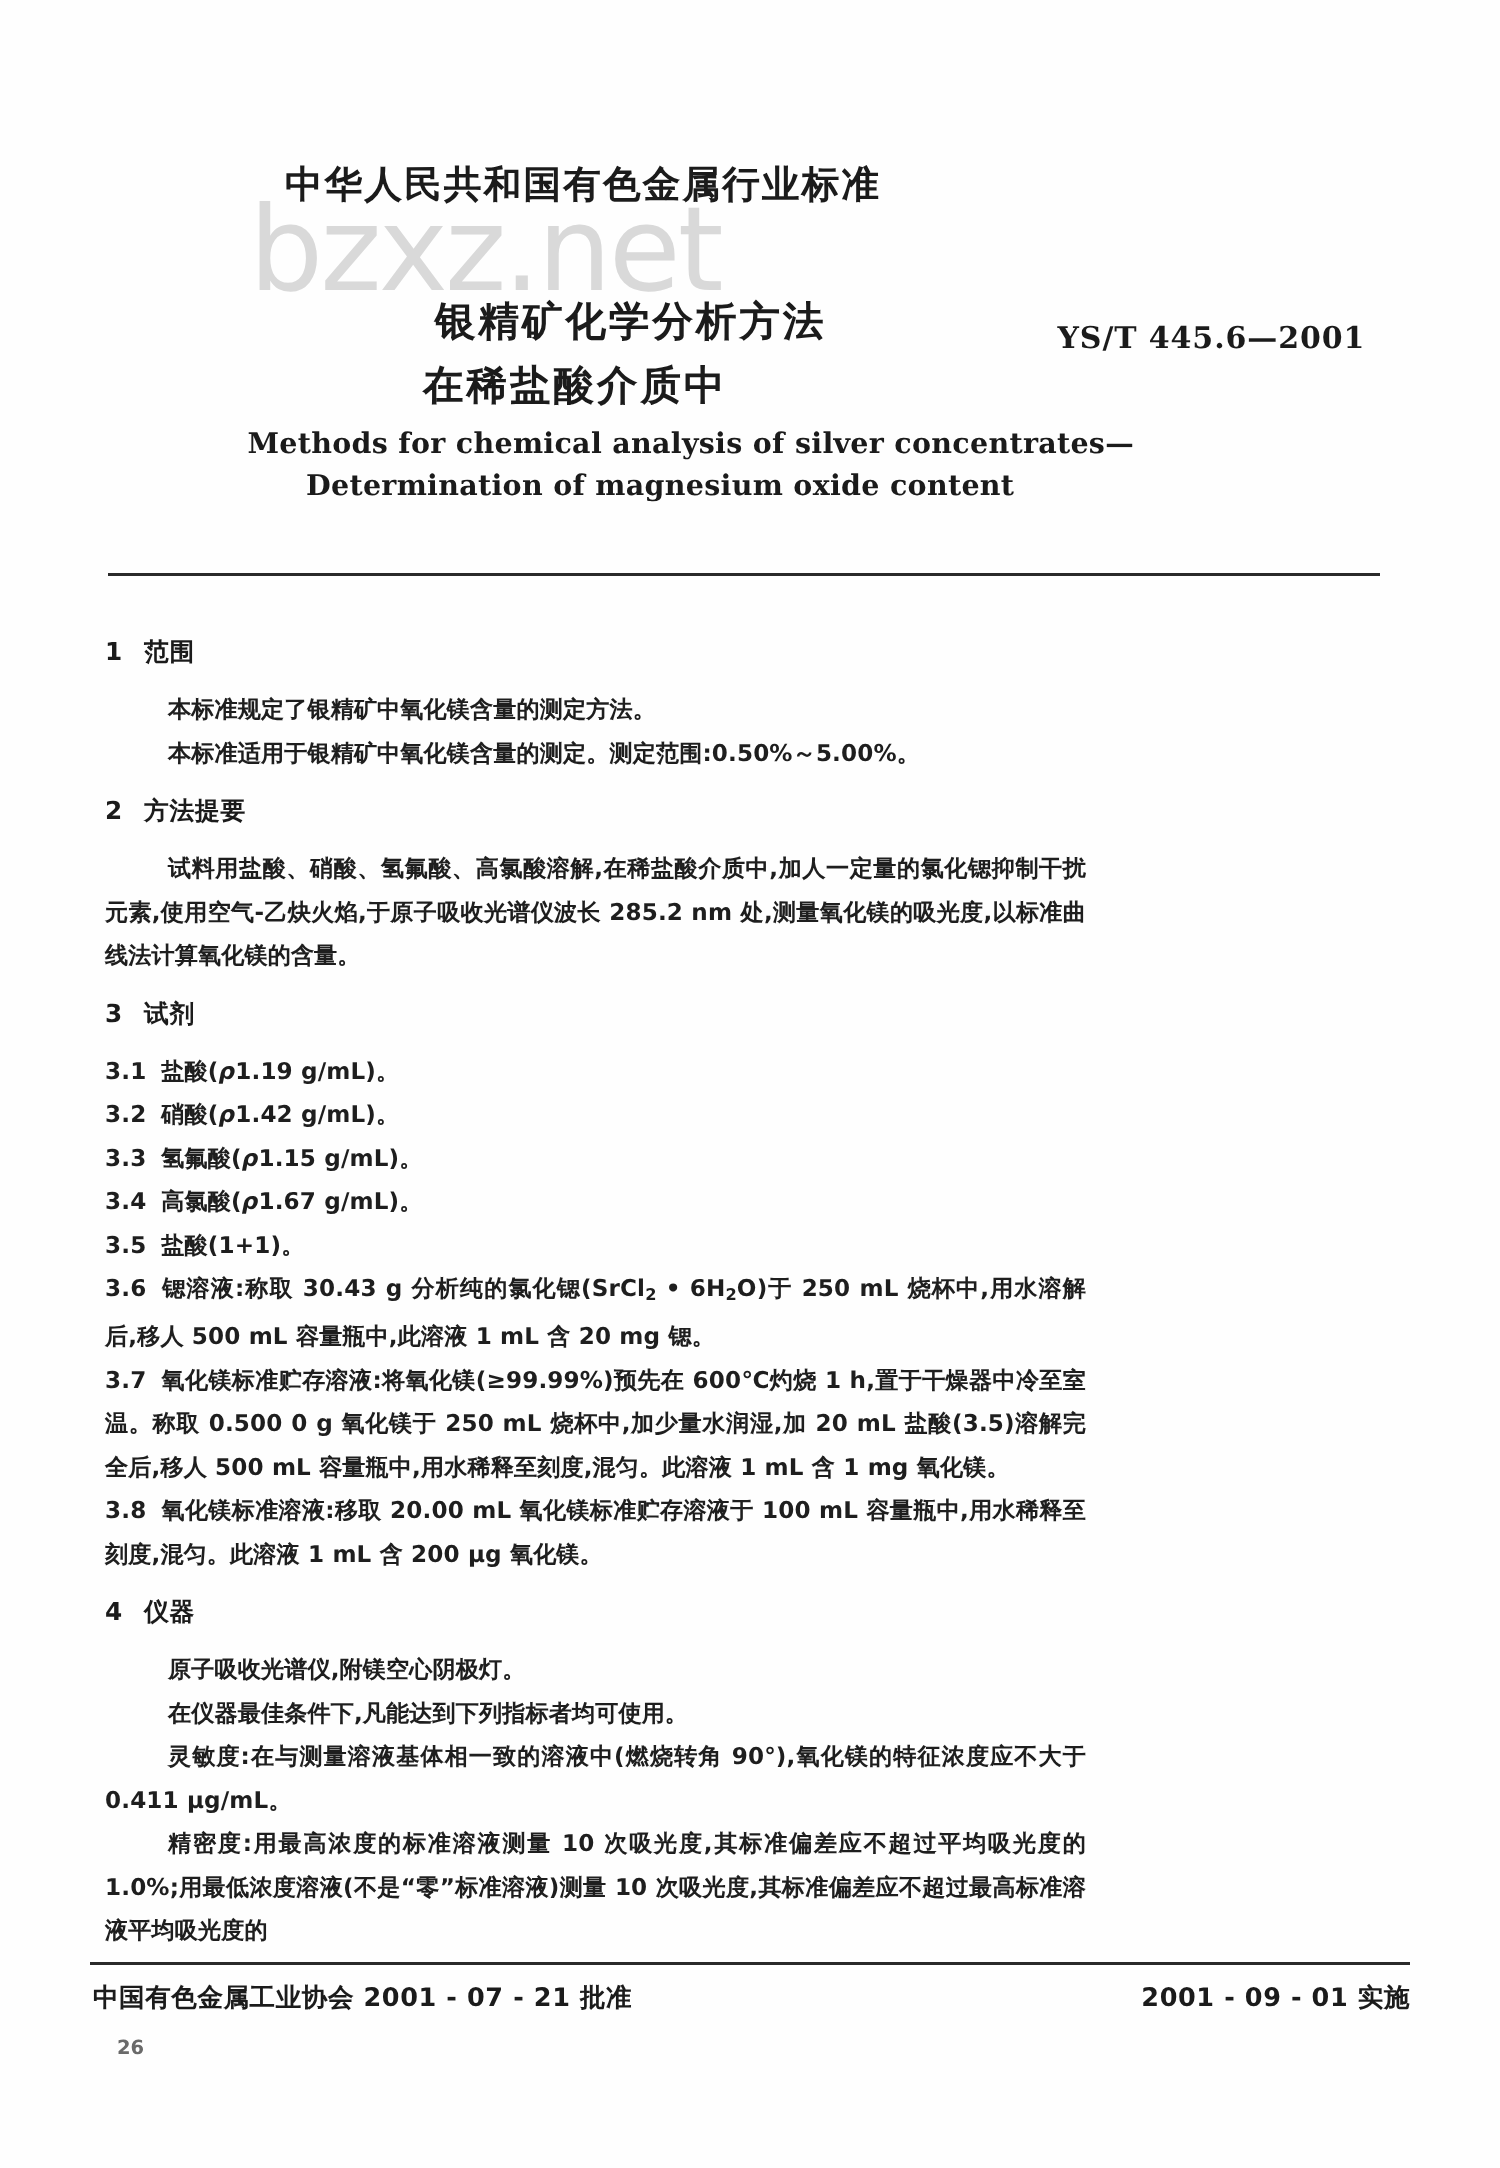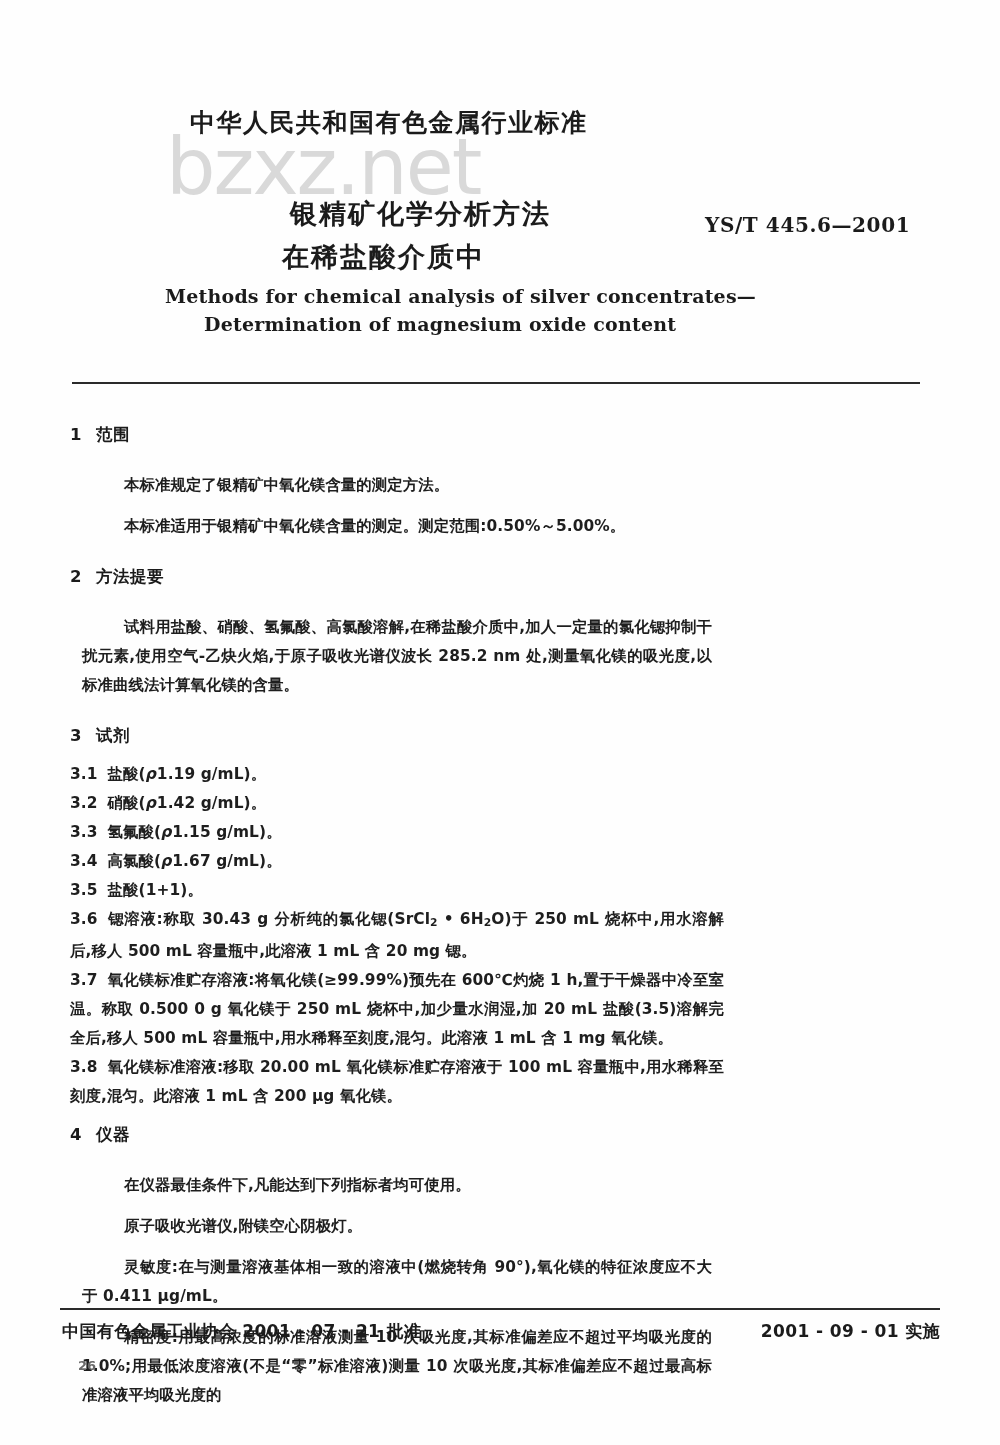--- a/index.html
+++ b/index.html
@@ -114,21 +114,21 @@
     margin: 0 0 0 70px;
     letter-spacing: 0.5px;
   }
   .sec-head .num { margin-right: 14px; font-weight: 700; }
 
   p.para {
     font-family: "DejaVu Sans", "Liberation Sans", sans-serif;
     font-size: 15.4px;
     font-weight: 700;
     color: #1e1e1e;
-    margin: 12px;
+    margin: 0;
     padding: 0 80px 0 70px;
     line-height: 29px;
     text-indent: 42px;
     letter-spacing: 0.1px;
     text-align: justify;
   }
   p.item {
     font-family: "DejaVu Sans", "Liberation Sans", sans-serif;
     font-size: 15.4px;
     font-weight: 700;
@@ -241,22 +241,22 @@
         <p class="item"><span class="lbl">3.7</span><span>氧化镁标准贮存溶液:将氧化镁(≥99.99%)预先在 600℃灼烧 1 h,置于干燥器中冷至室温。称取 0.500 0 g 氧化镁于 250 mL 烧杯中,加少量水润湿,加 20 mL 盐酸(3.5)溶解完全后,移人 500 mL 容量瓶中,用水稀释至刻度,混匀。此溶液 1 mL 含 1 mg 氧化镁。</span></p>
         <p class="item"><span class="lbl">3.8</span><span>氧化镁标准溶液:移取 20.00 mL 氧化镁标准贮存溶液于 100 mL 容量瓶中,用水稀释至刻度,混匀。此溶液 1 mL 含 200 μg 氧化镁。</span></p>
       </div>
 
     <div class="gap-sm"></div>
 
     <div class="sec-head">
       <span class="num">4</span><span>仪器</span>
     </div>
     <div class="gap-sm"></div>
+    <p class="para">原子吸收光谱仪,附镁空心阴极灯。</p>
     <p class="para">在仪器最佳条件下,凡能达到下列指标者均可使用。</p>
-    <p class="para">原子吸收光谱仪,附镁空心阴极灯。</p>
     <p class="para">灵敏度:在与测量溶液基体相一致的溶液中(燃烧转角 90°),氧化镁的特征浓度应不大于 0.411 μg/mL。</p>
     <p class="para">精密度:用最高浓度的标准溶液测量 10 次吸光度,其标准偏差应不超过平均吸光度的 1.0%;用最低浓度溶液(不是“零”标准溶液)测量 10 次吸光度,其标准偏差应不超过最高标准溶液平均吸光度的</p>
 
   </div>
 
   <div class="rule-bot"></div>
   <div class="foot-left">中国有色金属工业协会 2001 - 07 - 21 批准</div>
   <div class="foot-right">2001 - 09 - 01 实施</div>
   <div class="page-num">26</div>
 

